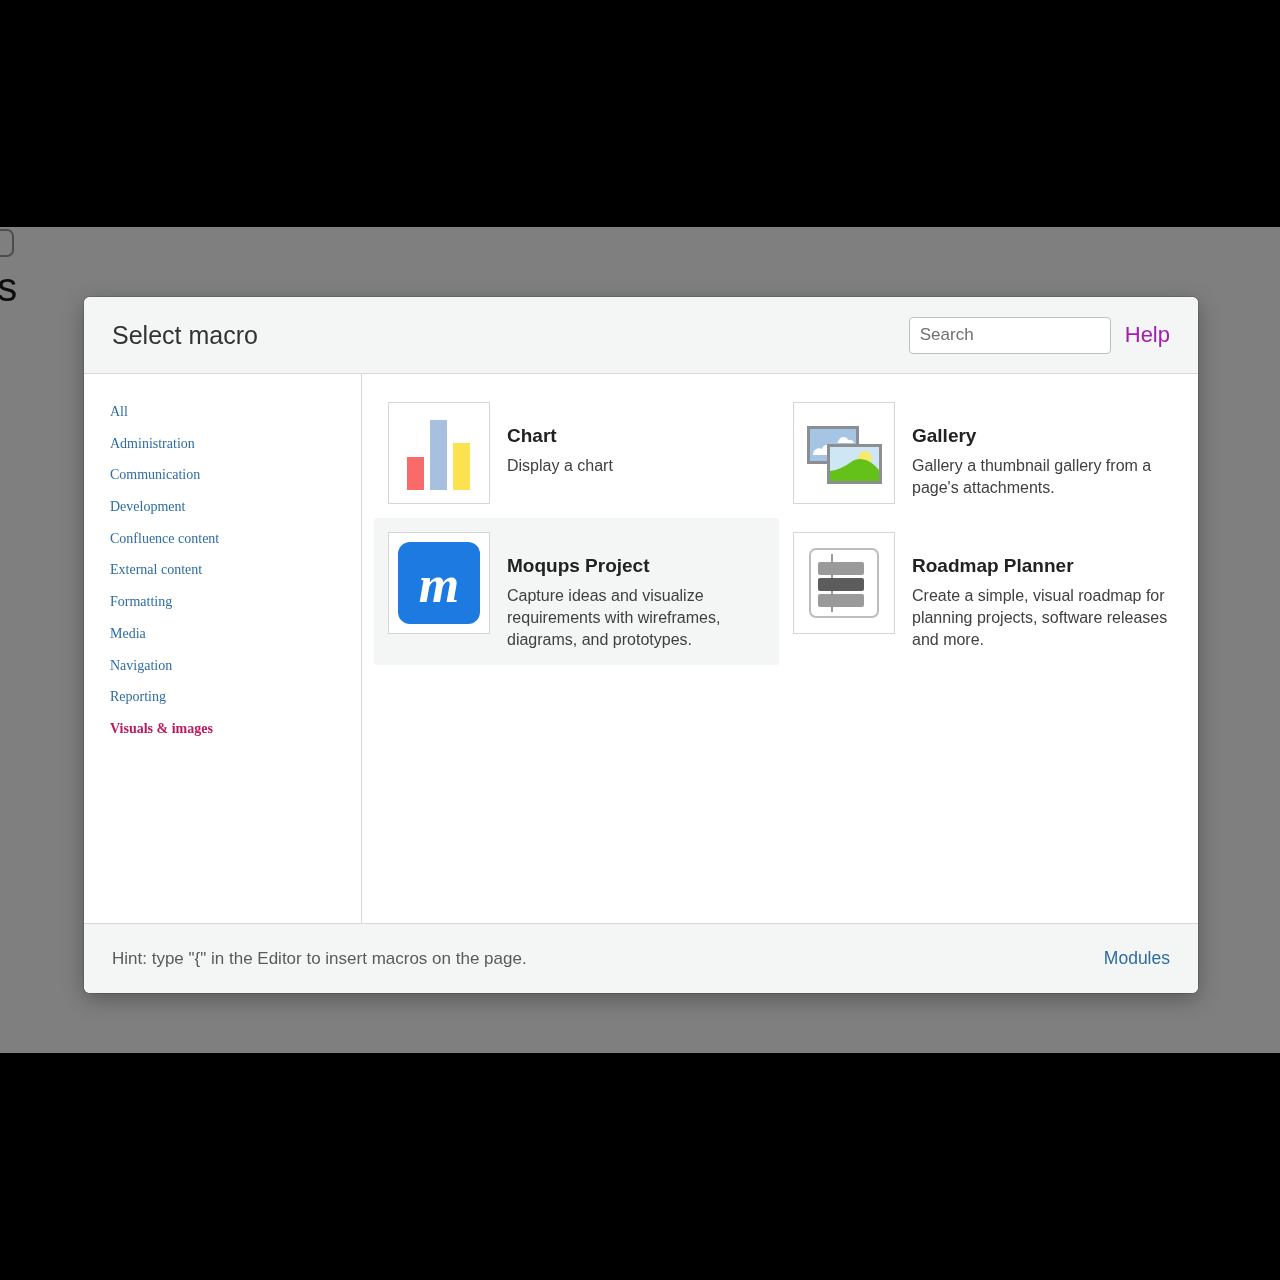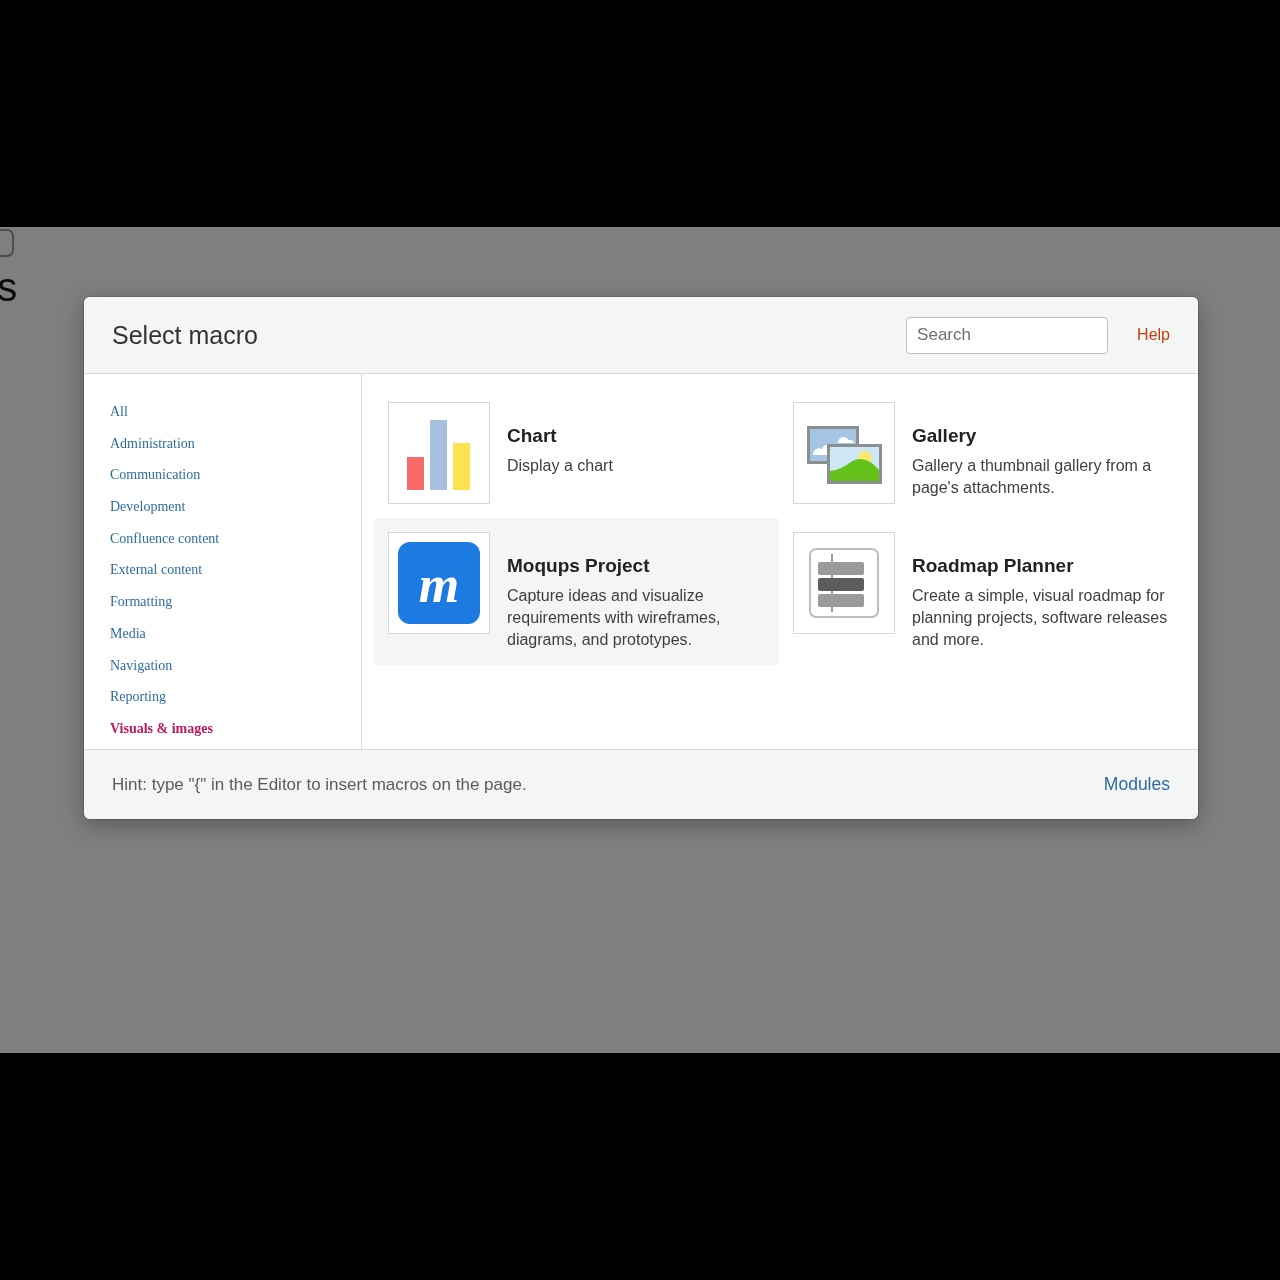--- a/index.html
+++ b/index.html
@@ -55,21 +55,21 @@
     white-space: nowrap;
     letter-spacing: -0.2px;
   }
 
   
   #macro-dialog {
     position: absolute;
     left: 84px;
     top: 297px;
     width: 1114px;
-    height: 522px;
+    height: 696px;
     background: #ffffff;
     border-radius: 6px;
     box-shadow: 0 0 0 1px rgba(0,0,0,0.12), 0 6px 22px rgba(0,0,0,0.30);
     z-index: 10;
     display: flex;
     flex-direction: column;
     overflow: hidden;
   }
 
   
@@ -85,38 +85,38 @@
   }
   .dialog-title {
     font-size: 25px;
     color: #333333;
     font-weight: 400;
   }
   .header-right {
     margin-left: auto;
     display: flex;
     align-items: center;
-    gap: 29px;
+    gap: 14px;
   }
   .search-input {
     width: 202px;
     height: 37px;
     border: 1px solid #bfbfbf;
     border-radius: 4px;
     background: #ffffff;
     font-size: 17px;
     font-family: "Liberation Sans", sans-serif;
     color: #333333;
     padding: 0 10px;
     outline: none;
   }
   .search-input::placeholder { color: #6f6f6f; }
   .help-link {
-    font-size: 16px;
-    color: #c2410c;
+    font-size: 22px;
+    color: #a21caf;
     text-decoration: none;
     cursor: pointer;
   }
 
   
   .dialog-body {
     flex: 1 1 auto;
     display: flex;
     min-height: 0;
     background: #ffffff;

